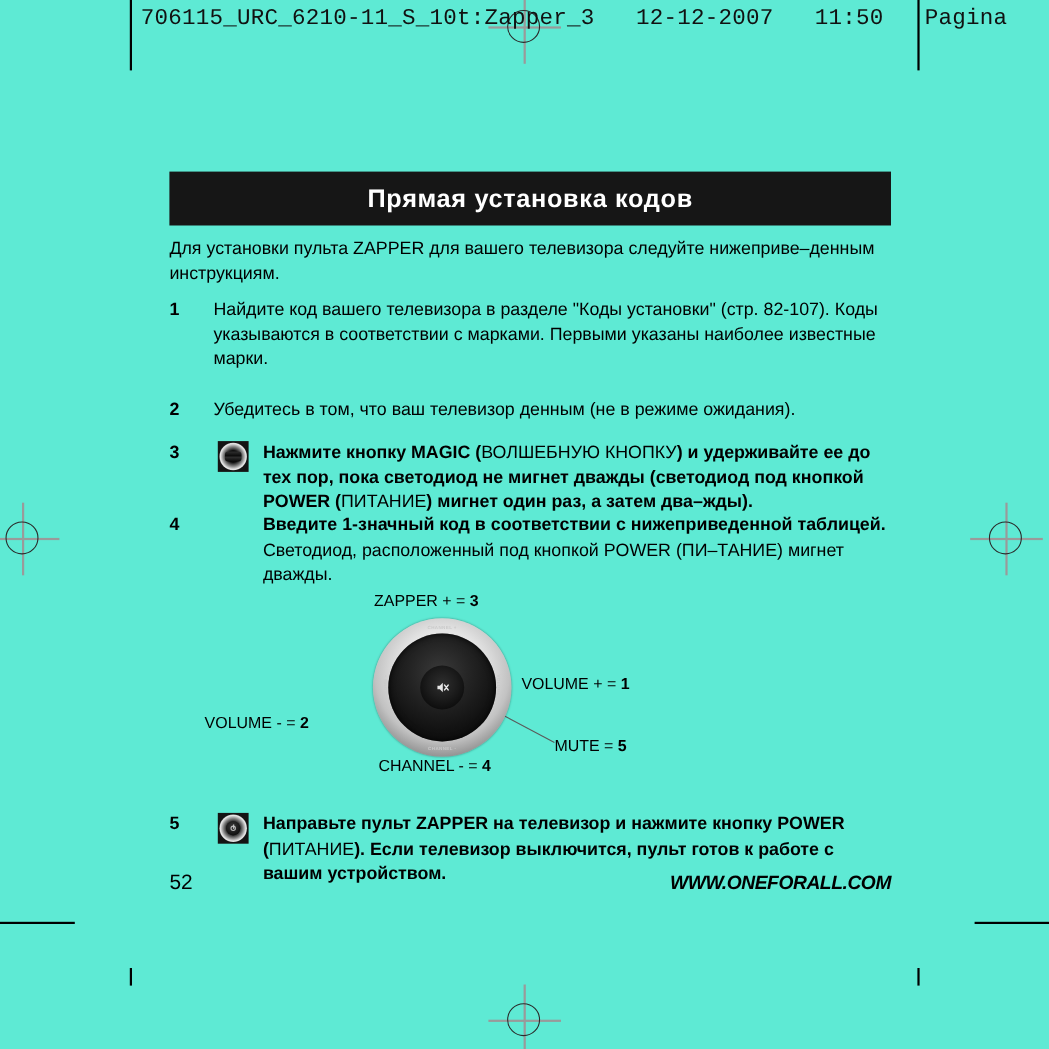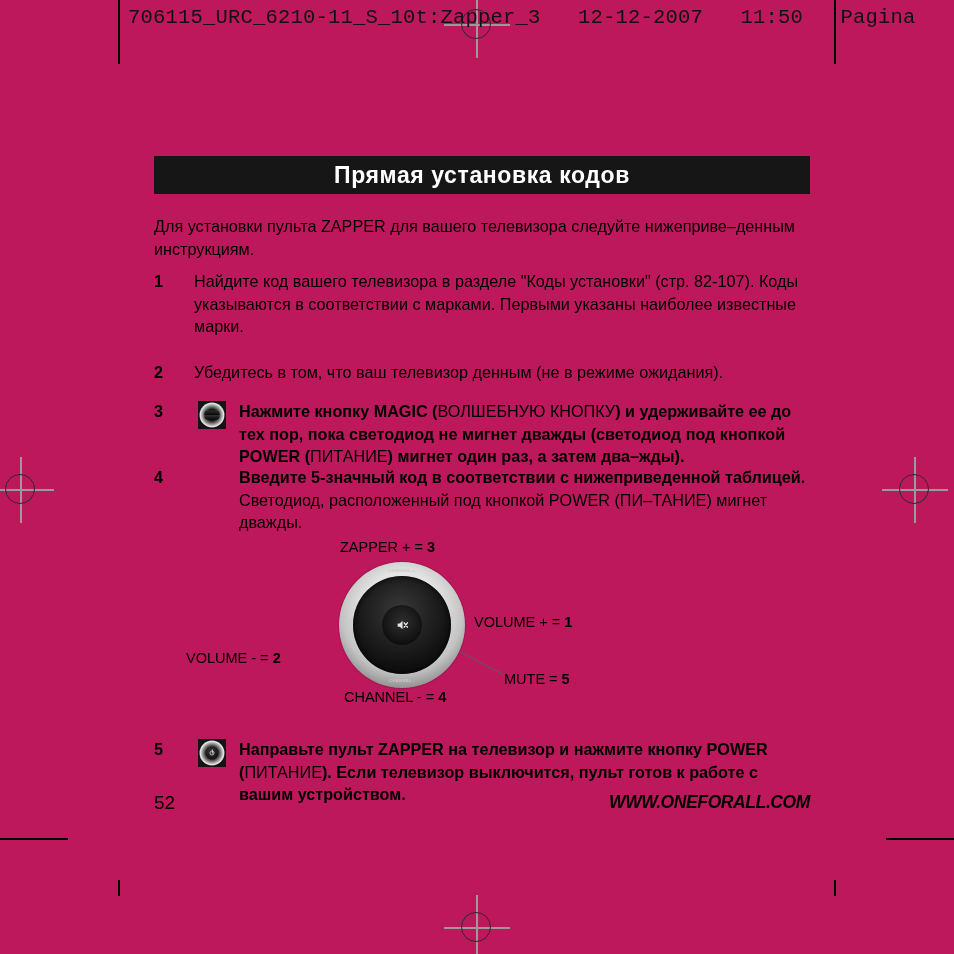--- a/index.html
+++ b/index.html
@@ -9,21 +9,21 @@
   }
   body {
     font-family: "Liberation Sans", sans-serif;
     color: #000000;
   }
   #page {
     position: relative;
     width: 954px;
     height: 954px;
     overflow: hidden;
-    background: #be185d;
+    background: #5eead4;
   }
 
   
   .reg-mark {
     position: absolute;
     width: 66px;
     height: 66px;
   }
   .reg-mark .reg-circle {
     position: absolute;
@@ -62,21 +62,21 @@
     letter-spacing: 0.2px;
     white-space: pre;
     color: #111111;
   }
 
   .title-banner {
     position: absolute;
     left: 154px;
     top: 156px;
     width: 656px;
-    height: 38px;
+    height: 49px;
     background: #161616;
     color: #ffffff;
     display: flex;
     align-items: center;
     justify-content: center;
     font-size: 23px;
     font-weight: bold;
     letter-spacing: 0.6px;
   }
 
@@ -310,21 +310,21 @@
     <div class="step-num" style="top:27px;">3</div>
     <div class="btn-thumb magic" style="top:28px;">
       <div class="halo"></div>
       <div class="cap"></div>
     </div>
     <div class="step-body with-icon" style="margin-top:27px;"><span style="font-weight: bold;">Нажмите кнопку </span><span style="font-weight: bold;">MAGIC</span><span style="font-weight: bold;"> (</span><span style="font-weight: normal;">ВОЛШЕБНУЮ КНОПКУ</span><span style="font-weight: bold;">) и удерживайте ее до тех пор, пока светодиод не мигнет дважды (светодиод под кнопкой </span><span style="font-weight: bold;">POWER</span><span style="font-weight: bold;"> (</span><span style="font-weight: normal;">ПИТАНИЕ</span><span style="font-weight: bold;">) мигнет один раз, а затем два–жды).</span></div>
   </div>
 
   <div class="step" style="top:466px;">
     <div class="step-num">4</div>
-    <div class="step-body with-icon"><span style="font-weight: bold;">Введите 5-значный код в соответствии с нижеприведенной таблицей.</span><span style="font-weight: normal;"> Светодиод, расположенный под кнопкой POWER (ПИ–ТАНИЕ) мигнет дважды.</span></div>
+    <div class="step-body with-icon"><span style="font-weight: bold;">Введите 1-значный код в соответствии с нижеприведенной таблицей.</span><span style="font-weight: normal;"> Светодиод, расположенный под кнопкой POWER (ПИ–ТАНИЕ) мигнет дважды.</span></div>
   </div>
 
   <div class="diagram">
 
     <div class="dlabel" style="left:186px; top:4px;">
       <span>ZAPPER + = </span><b>3</b>
     </div>
 
     <div class="dlabel" style="left:32px; top:79px;margin-top:36px;">
       <span>VOLUME - = </span><b>2</b>

